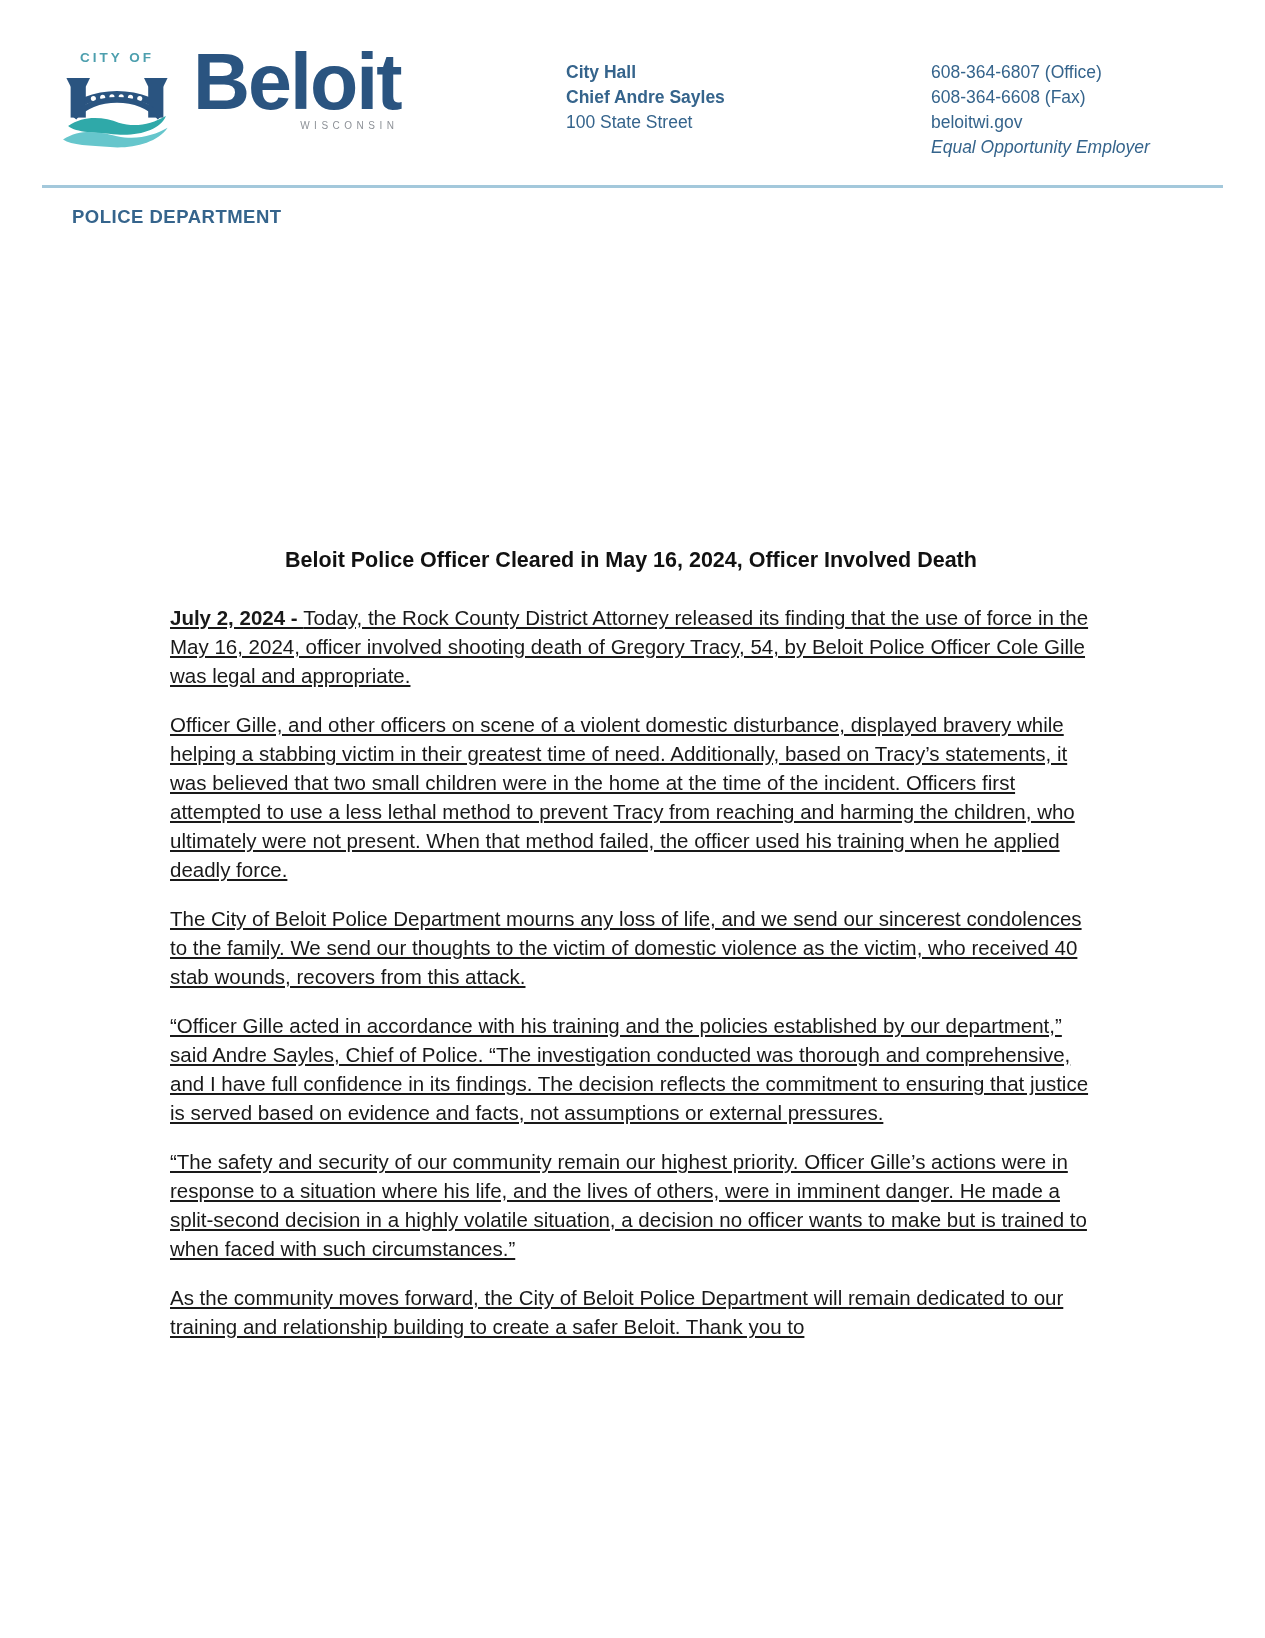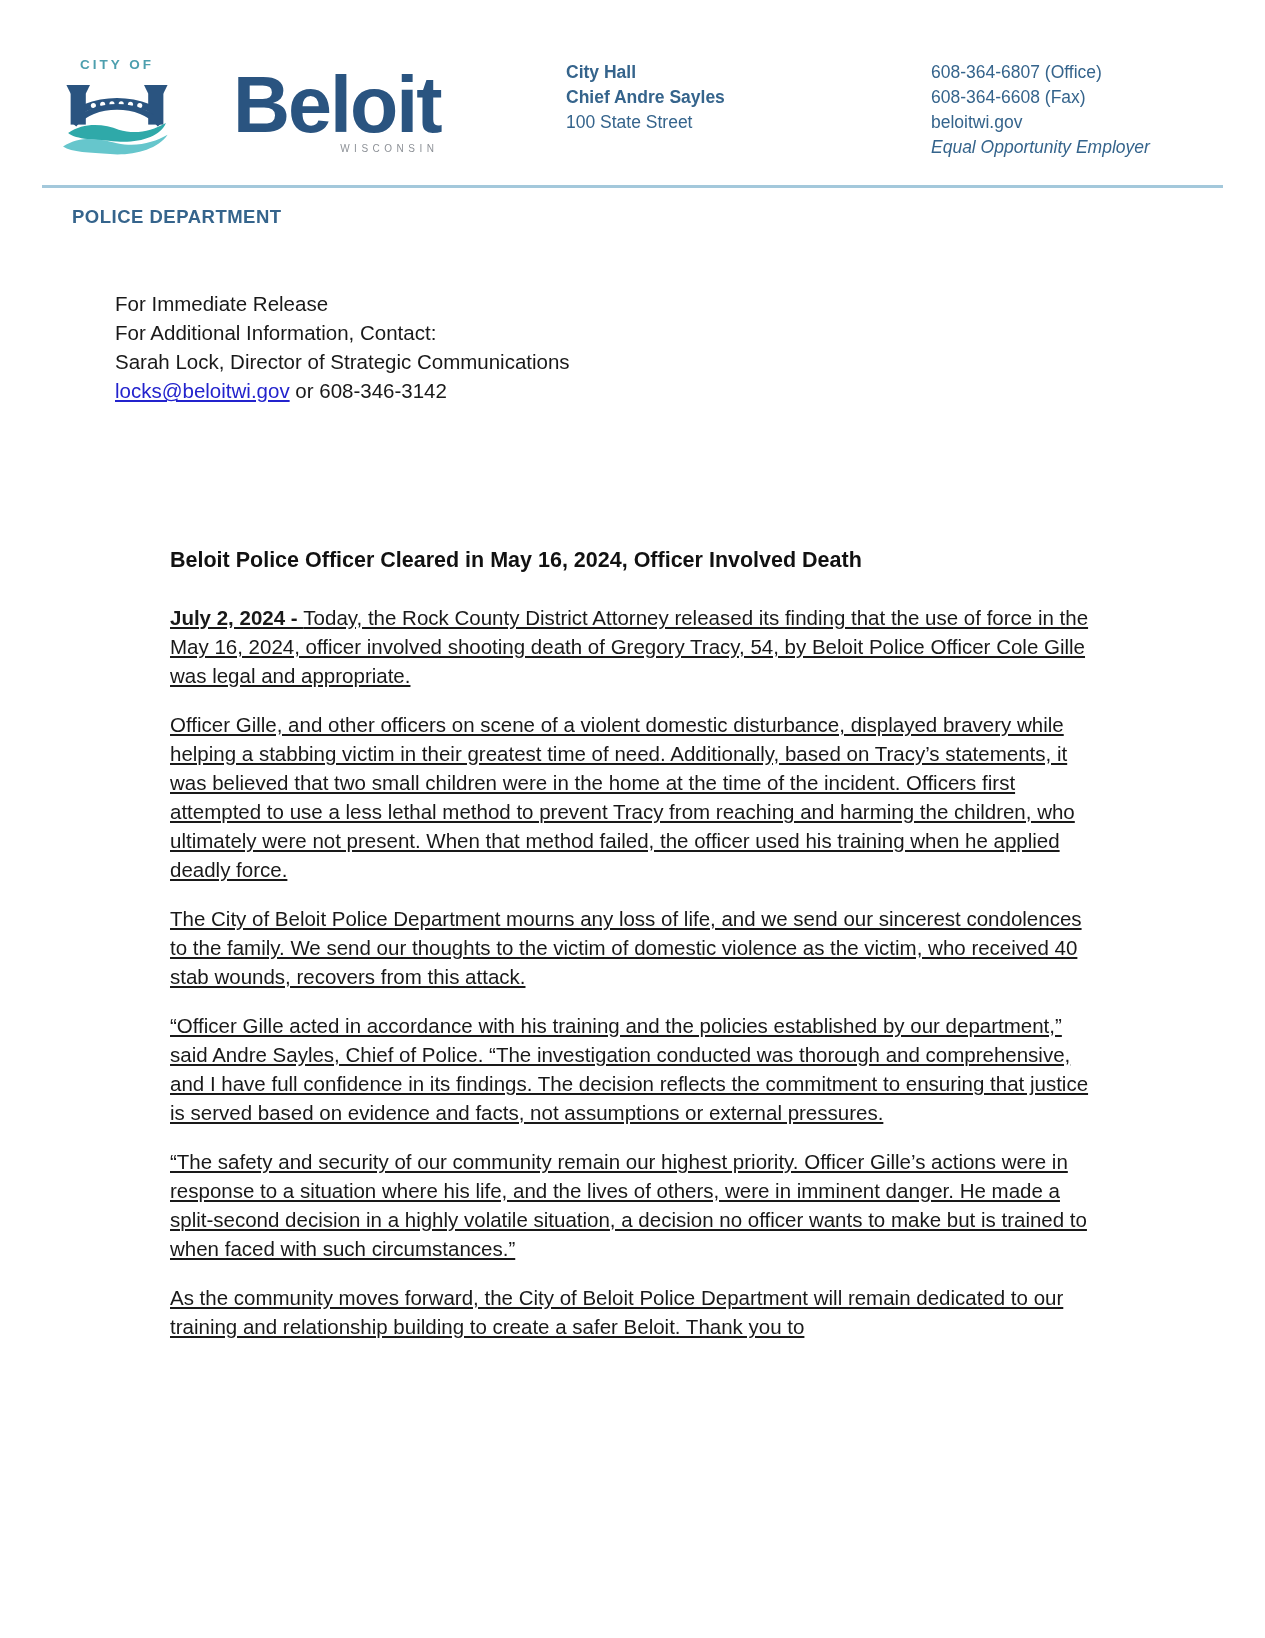--- a/index.html
+++ b/index.html
@@ -2,21 +2,21 @@
 <html style="--navy: #2a5480; --steel: #35648c; --teal1: #2fa9a9; --teal2: #66c6cc; --cityof: #4d9fae; --graystate: #8d9197; --rule: #a3c8db; --link: #2323cd; --ink: #191919;"><head>
 <meta charset="utf-8">
 <style>
   html,body{margin:0;padding:0;background:#ffffff;}
   .page{
     position:relative;width:1265px;height:1638px;margin:0 auto;background:#ffffff;
     font-family:"Liberation Sans","DejaVu Sans",sans-serif;overflow:hidden;
   }
   
   .header{position:absolute;top:50px;left:58px;right:42px;display:flex;}
-  .logo-block{width:508px;display:flex;align-items:flex-end;gap:40px;}
+  .logo-block{width:508px;display:flex;align-items:flex-start;}
   .logo-icon-wrap{width:118px;display:flex;flex-direction:column;align-items:center;}
   .city-of{
     font-size:13.5px;font-weight:bold;letter-spacing:3px;color:var(--cityof);
     margin-bottom:2px;white-space:nowrap;
   }
   .bridge-svg{display:block;}
   .bridge-svg .navy{fill:var(--navy);}
   .bridge-svg .arch{stroke:var(--navy);stroke-width:7;fill:none;}
   .bridge-svg .dot{fill:#ffffff;}
   .bridge-svg .wave1{fill:var(--teal1);}
@@ -41,21 +41,21 @@
     color:var(--steel);letter-spacing:0.5px;
   }
   
   .release{position:absolute;top:289px;left:115px;font-size:20.5px;line-height:29px;color:var(--ink);}
   .email{color:var(--link);text-decoration:underline;cursor:pointer;}
   
   .article{
     position:absolute;top:546px;left:170px;width:922px;
     font-size:20.5px;line-height:29px;color:var(--ink);
   }
-  .title{font-size:21.5px;font-weight:bold;margin:0 0 28px 0;color:#111;}
+  .title{font-size:21.5px;font-weight:bold;text-align:center;margin:0 0 28px 0;color:#111;}
   .article p{margin:0 0 20px 0;text-decoration:underline;}
 </style>
 </head>
 <body>
 
 <div class="page">
 
   <div class="header">
 
     <div class="logo-block">
@@ -102,26 +102,20 @@
       <div>beloitwi.gov</div>
       <div class="iline">Equal Opportunity Employer</div>
     </div>
 
   </div>
 
   <div class="rule"></div>
 
   <div class="dept">POLICE DEPARTMENT</div>
 
-  <div class="release">
-    <div>For Immediate Release</div>
-    <div>For Additional Information, Contact:</div>
-    <div>Sarah Lock, Director of Strategic Communications</div>
-    <div><a class="email">locks@beloitwi.gov</a><span> or 608-346-3142</span></div>
-  </div>
 
   <div class="article">
     <h1 class="title">Beloit Police Officer Cleared in May 16, 2024, Officer Involved Death</h1>
 
     <p><strong>July 2, 2024 - </strong><span>Today, the Rock County District Attorney released its finding that the use of force in the May 16, 2024, officer involved shooting death of Gregory Tracy, 54, by Beloit Police Officer Cole Gille was legal and appropriate.</span></p>
 
     <p>Officer Gille, and other officers on scene of a violent domestic disturbance, displayed bravery while helping a stabbing victim in their greatest time of need. Additionally, based on Tracy’s statements, it was believed that two small children were in the home at the time of the incident. Officers first attempted to use a less lethal method to prevent Tracy from reaching and harming the children, who ultimately were not present. When that method failed, the officer used his training when he applied deadly force.</p>
 
     <p>The City of Beloit Police Department mourns any loss of life, and we send our sincerest condolences to the family. We send our thoughts to the victim of domestic violence as the victim, who received 40 stab wounds, recovers from this attack.</p>
 

